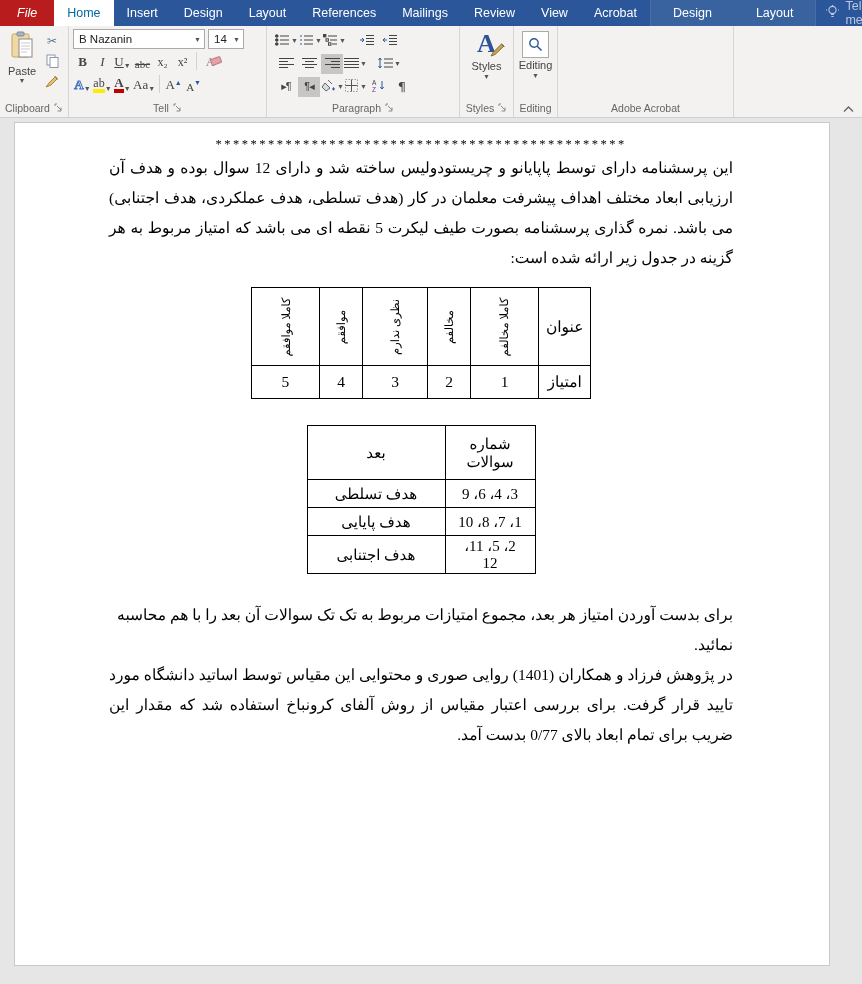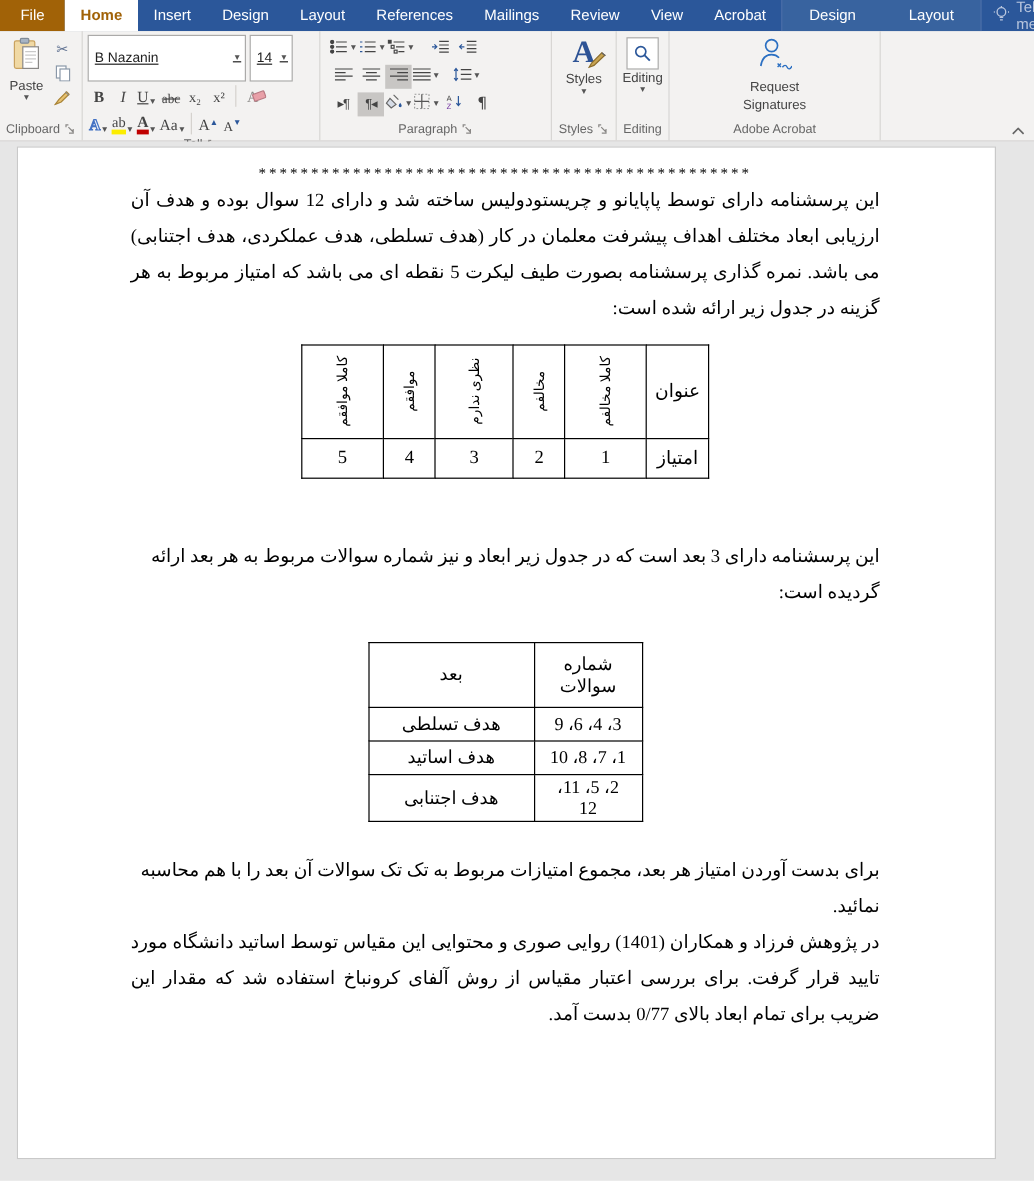--- a/index.html
+++ b/index.html
@@ -2,22 +2,22 @@
 <html lang="en"><head>
 <meta charset="utf-8">
 <style>
   * { margin:0; padding:0; box-sizing:border-box; }
   html,body { width:862px; height:984px; overflow:hidden; }
   body { font-family:"Liberation Sans","DejaVu Sans",sans-serif; background:#e6e6e6; }
 
   
   .tabbar { height:26px; background:#2b579a; display:flex; align-items:stretch; }
   .tab { display:flex; align-items:center; padding:0 13px; color:#fff; font-size:12.5px; white-space:nowrap; }
-  .tab.file { padding:0 17px; background:#a16207; }
-  .tab.active { background:#fff; color:#a16207;font-weight:bold; }
+  .tab.file { padding:0 17px; background:#b91c1c;font-style:italic; }
+  .tab.active { background:#fff; color:#0369a1; }
   .ctxwrap { display:flex; background:#38639f; border-left:1px solid #4a6da8; border-right:1px solid #4a6da8; }
   .ctxwrap .tab { padding:0 22px; }
   .bar-right { margin-left:auto; display:flex; align-items:stretch; }
   .tellme { display:flex; align-items:center; gap:6px; color:#b9c6de; font-size:12.5px; padding:0 10px; }
 
   
   .ribbon { position:relative; height:92px; background:#f3f2f1; border-bottom:1px solid #d2d0ce; display:flex; }
   .rgroup { display:flex; flex-direction:column; border-right:1px solid #d8d6d4; }
   .rg-body { flex:1; padding:3px 4px 0; display:flex; }
   .rg-label { height:17px; display:flex; align-items:center; justify-content:center; gap:4px; color:#666; font-size:10.5px; padding-bottom:2px; }
@@ -26,21 +26,21 @@
   
   .paste { display:flex; flex-direction:column; align-items:center; width:36px; padding-top:2px; }
   .paste .lbl { font-size:11px; color:#444; margin-top:2px; }
   .mini-col { display:flex; flex-direction:column; gap:3px; margin-left:2px; padding-top:3px; }
   .mini { width:20px; height:18px; display:flex; align-items:center; justify-content:center; font-size:12px; color:#5f7191; }
   .caret { font-size:7px; color:#555; line-height:1; }
 
   
   .fontgrp .rg-body { flex-direction:column; }
   .comborow { display:flex; gap:3px; }
-  .combo { background:#fff; border:1px solid #abaaa9; height:39px; display:flex; align-items:center; justify-content:space-between; font-size:11.5px; color:#222; padding:0 3px 0 5px;text-decoration:underline; }
+  .combo { background:#fff; border:1px solid #abaaa9; height:20px; display:flex; align-items:center; justify-content:space-between; font-size:11.5px; color:#222; padding:0 3px 0 5px; }
   .combo.name { width:132px; }
   .combo.size { width:36px; }
   .btnrow { display:flex; align-items:center; height:23px; gap:1px; }
   .fbtn { min-width:19px; height:20px; display:flex; align-items:end; justify-content:center; padding-bottom:1px; font-size:13px; color:#444; font-family:"Liberation Serif","DejaVu Serif",serif; }
   .fbtn.b { font-weight:bold; }
   .fbtn.i { font-style:italic; }
   .fbtn.u .g { text-decoration:underline; }
   .fbtn.st .g { font-size:11px; text-decoration:line-through; }
   .fbtn.sub, .fbtn.sup { font-size:12px; }
   .vdiv { width:1px; height:18px; background:#d5d2ce; margin:0 3px; align-self:center; }
@@ -421,33 +421,20 @@
           </span>
       </div>
     </div>
     <div class="rg-label">
       <span>Editing</span>
     </div>
   </div>
 
   <div class="rgroup" style="width:176px">
     <div class="rg-body" style="justify-content:center;gap:4px">
-      <div class="acrobtn">
-        <span>
-          <svg width="28" height="28" viewBox="0 0 28 28">
-              <g stroke="#2a6fc2" fill="none" stroke-width="1.4">
-                <circle cx="11" cy="7" r="5"></circle>
-                <path d="M2 24c1-6.5 4.5-9.5 9-9.5 2.5 0 4.6.9 6.2 2.6"></path>
-                <path d="M16 22l2.8 2.8M18.8 22L16 24.8" stroke-width="1.2"></path>
-                <path d="M20 25c1.5-2 3-2 4 0s2.5 2 4-1" stroke-width="1.2"></path>
-              </g>
-            </svg>
-        </span>
-        <span class="lbl">Request Signatures</span>
-      </div>
     </div>
     <div class="rg-label">
       <span>Adobe Acrobat</span>
     </div>
   </div>
 
   <div style="flex:1;border:none" class="rgroup"></div>
 
   <span class="collapse">
     <svg width="11" height="7" viewBox="0 0 11 7">
@@ -478,35 +465,34 @@
           <td>امتیاز</td>
           <td>1</td>
           <td>2</td>
           <td>3</td>
           <td>4</td>
           <td>5</td>
         </tr>
       </tbody>
     </table>
 
-    <p class="dpara single sp-after-t1">این پرسشنامه دارای 3 بعد است که در جدول زیر ابعاد و نیز شماره سوالات مربوط به هر بعد ارائه گردیده است:</p>
 
     <table class="t2">
       <tbody>
         <tr class="hrow">
           <td class="qs">شماره سوالات</td>
           <td class="dim">بعد</td>
         </tr>
         <tr class="drow">
           <td class="qs">3، 4، 6، 9</td>
           <td class="dim">هدف تسلطی</td>
         </tr>
         <tr class="drow">
           <td class="qs">1، 7، 8، 10</td>
-          <td class="dim">هدف اساتید</td>
+          <td class="dim">هدف پایایی</td>
         </tr>
         <tr class="drow">
           <td class="qs">2، 5، 11، 12</td>
           <td class="dim">هدف اجتنابی</td>
         </tr>
       </tbody>
     </table>
 
     <p class="dpara single sp-para3">برای بدست آوردن امتیاز هر بعد، مجموع امتیازات مربوط به تک تک سوالات آن بعد را با هم محاسبه نمائید.</p>
 

